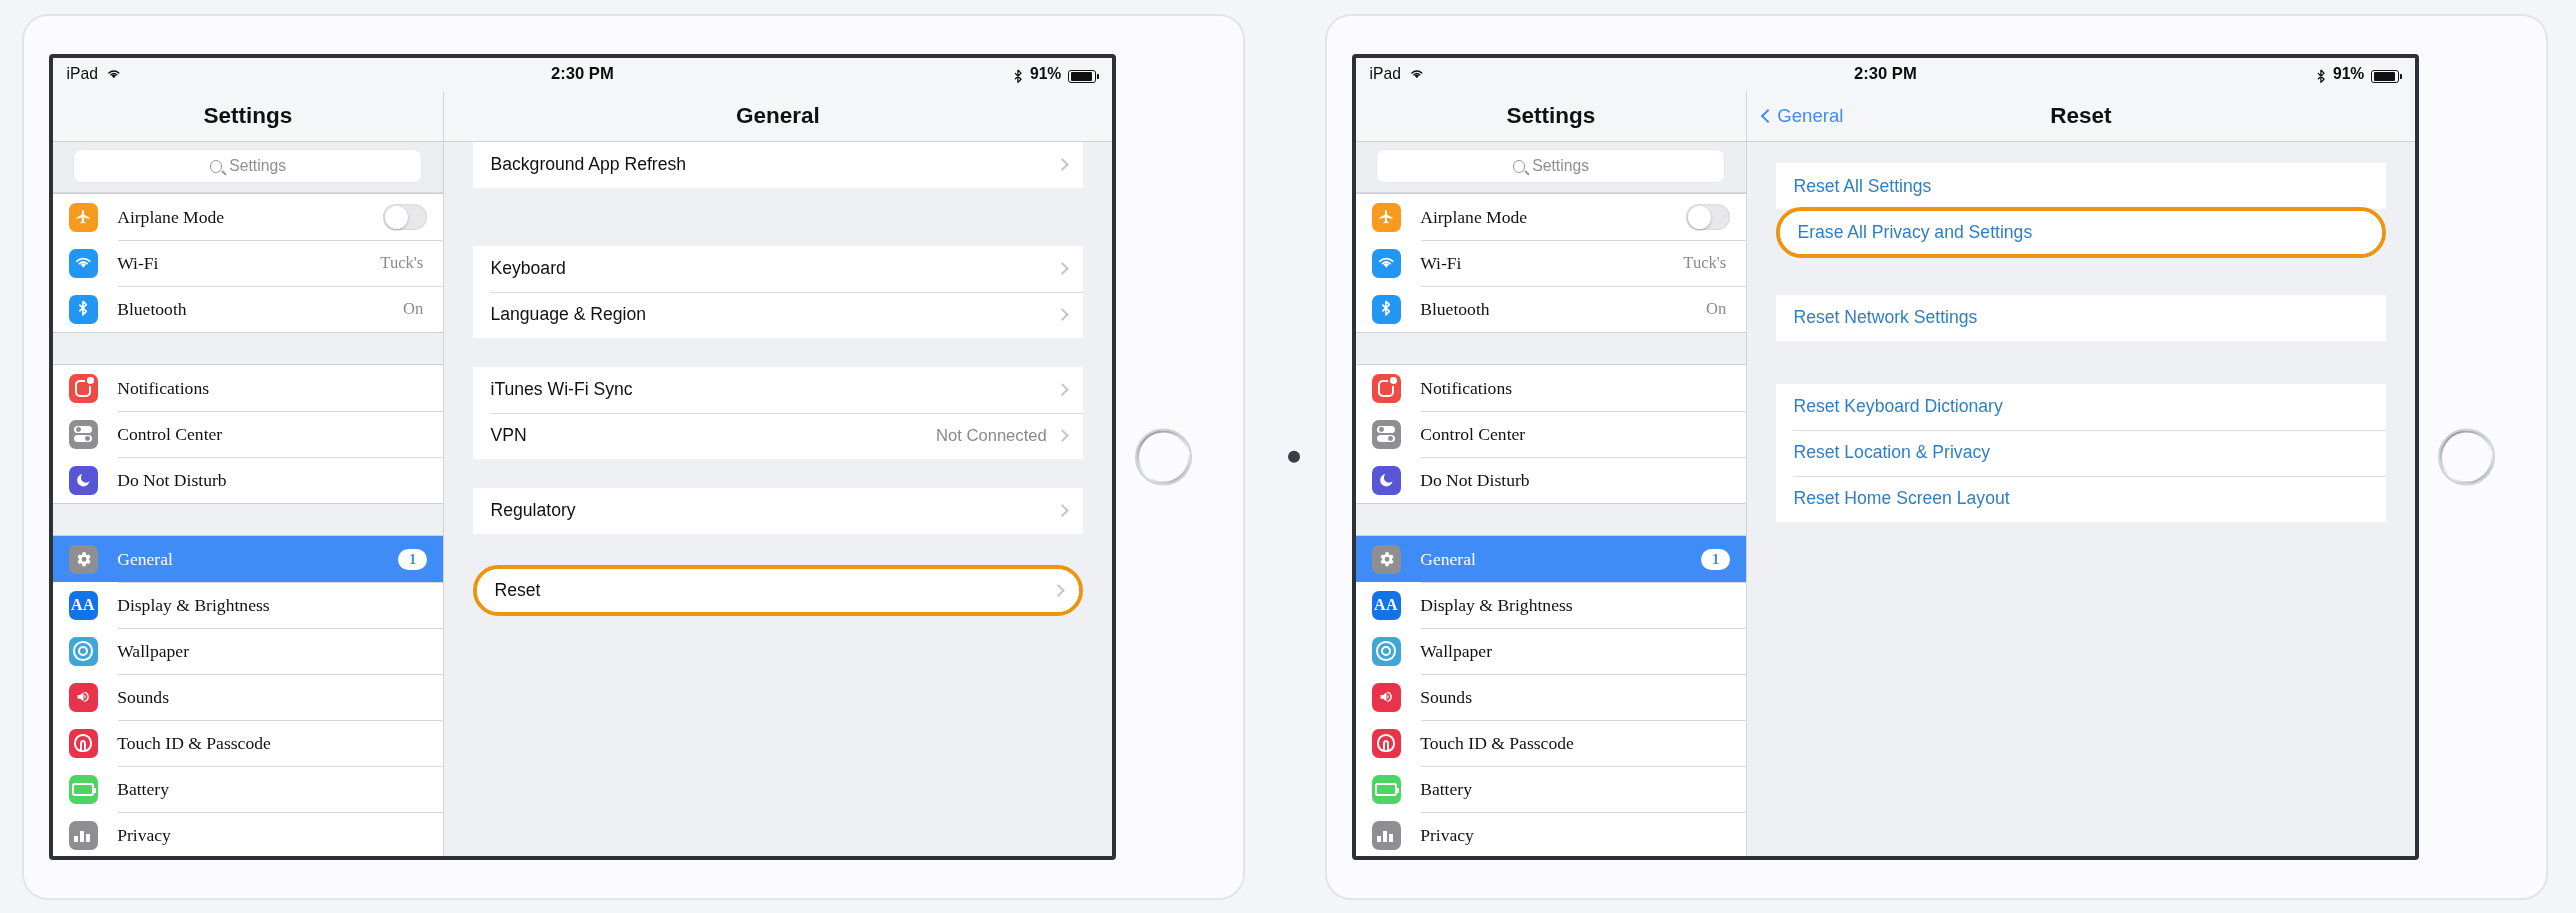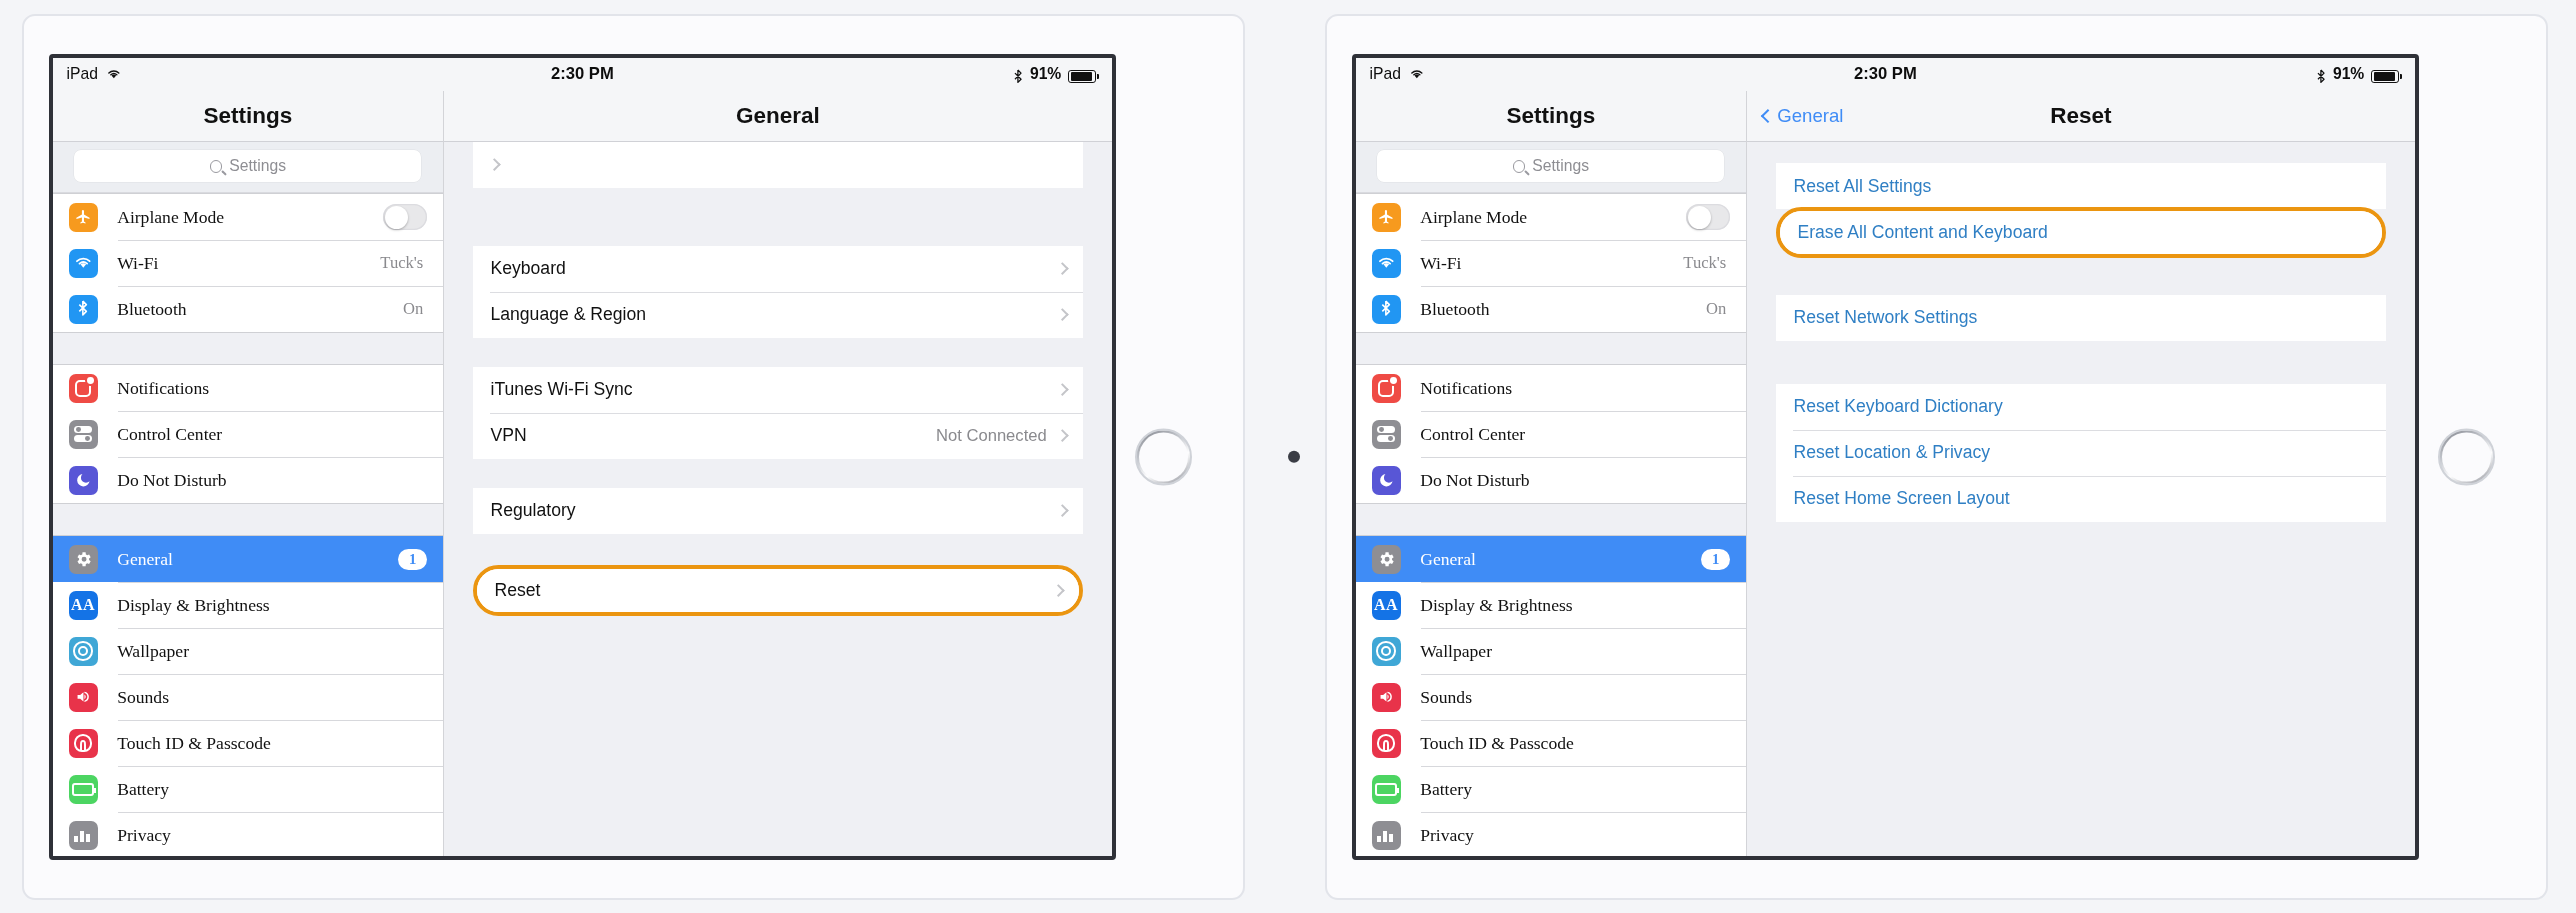--- a/index.html
+++ b/index.html
@@ -10,21 +10,21 @@
     overflow: hidden;
   }
   .stage { position: relative; width: 2576px; height: 913px; display: flex; }
 
   
   .ipad {
     position: relative;
     width: 1223px; height: 886px;
     margin-top: 13.7px;
     border: 2.9px solid #e2e4ea;
-    border-radius: 13px;
+    border-radius: 26px;
     background: #fbfbfd;
     display: flex;
     align-items: center;
   }
   .ipad.left  { margin-left: 21.5px; }
   .ipad.right { margin-left: 80px; }
 
   .side-dot {
     position: absolute;
     left: -39px; top: 50%;
@@ -366,20 +366,21 @@
         </div>
 
         <div class="detail">
           <div class="nav-title-bar">
             <div class="nav-title">General</div>
           </div>
           <div class="detail-scroll">
 
             <div class="card">
               <div class="drow">
+                <span class="drow-label">Background App Refresh</span>
                 <span class="chev"></span>
               </div>
             </div>
 
             <div class="dgap"></div>
 
 
             <div class="dgap"></div>
 
             <div class="card">
@@ -612,21 +613,21 @@
 
             <div class="card">
               <div class="drow">
                 <span class="drow-label link">Reset All Settings</span>
               </div>
             </div>
 
             <div class="hl-wrap" style="margin-top:-9.8px">
               <div class="hl-ring">
                 <div class="drow">
-                  <span class="drow-label link">Erase All Content and Keyboard</span>
+                  <span class="drow-label link">Erase All Privacy and Settings</span>
                 </div>
               </div>
             </div>
 
             <div class="dgap"></div>
 
             <div class="card">
               <div class="drow">
                 <span class="drow-label link">Reset Network Settings</span>
               </div>

